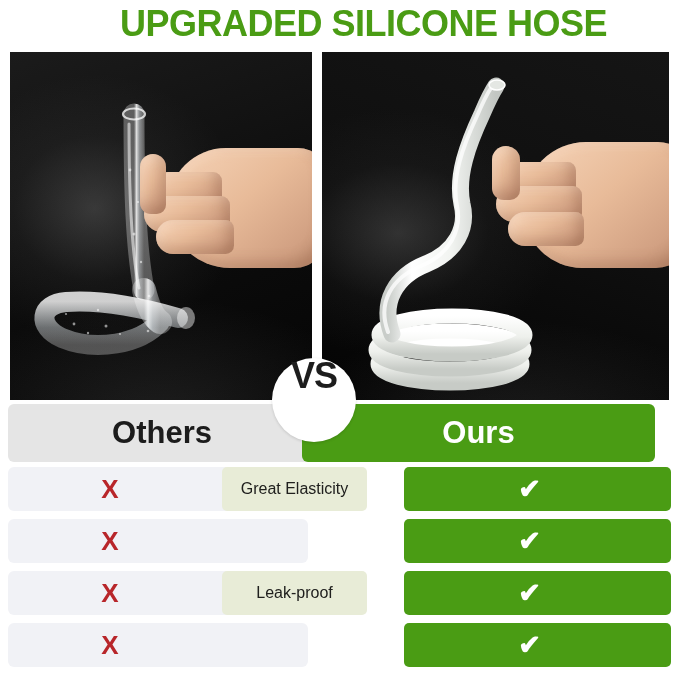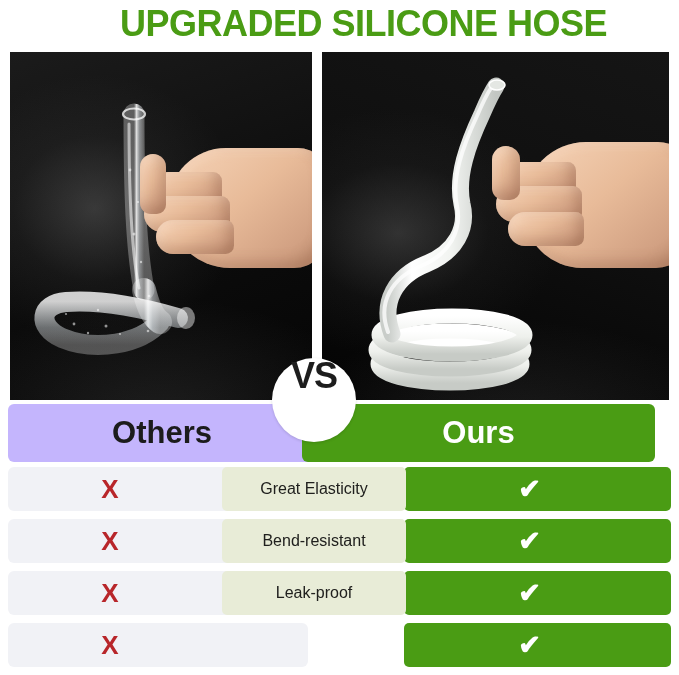--- a/index.html
+++ b/index.html
@@ -91,21 +91,21 @@
   }
   .vs-badge span {
     font-size: 36px; font-weight: bold; color: #1d1d1d;
     letter-spacing: -1px; line-height: 36px;
   }
 
   
   .cmp-head { position: absolute; left: 0; top: 404px; width: 679px; height: 58px; }
   .cmp-head .others {
     position: absolute; left: 8px; top: 0; width: 308px; height: 58px;
-    background: #c4b5fd; border-radius: 6px;
+    background: #e5e5e5; border-radius: 6px;
     display: flex; align-items: center; justify-content: center;
   }
   .cmp-head .others span {
     font-size: 31px; font-weight: bold; color: #1c1c1c;
   }
   .cmp-head .ours {
     position: absolute; left: 302px; top: 0; width: 353px; height: 58px;
     background: #4a9c14; border-radius: 6px;
     display: flex; align-items: center; justify-content: center;
   }
@@ -121,21 +121,21 @@
     position: absolute; left: 8px; top: 0; width: 300px; height: 44px;
     background: #f1f2f6; border-radius: 6px;
     display: flex; align-items: center; justify-content: center;
   }
   .row .cell-x .xmark {
     font-size: 26px; font-weight: bold; color: #b8262a;
     transform: translateX(-48px);
   }
 
   .row .cell-label {
-    position: absolute; left: 222px; top: 0; width: 184px; height: 44px;
+    position: absolute; left: 222px; top: 0; width: 145px; height: 44px;
     background: #e8ecd7; border-radius: 5px;
     display: flex; align-items: center; justify-content: center;
     z-index: 3;
   }
   .row .cell-label span {
     font-size: 16px; color: #20201e; white-space: nowrap;
   }
 
   .row .cell-check {
     position: absolute; left: 404px; top: 0; width: 267px; height: 44px;
@@ -277,23 +277,20 @@
       </div>
       <div class="cell-check">
         <span class="check">✔</span>
       </div>
     </div>
 
     <div class="row">
       <div class="cell-x">
         <span class="xmark">X</span>
       </div>
-      <div class="cell-label">
-        <span>Bend-resistant</span>
-      </div>
       <div class="cell-check">
         <span class="check">✔</span>
       </div>
     </div>
 
     <div class="row">
       <div class="cell-x">
         <span class="xmark">X</span>
       </div>
       <div class="cell-label">

